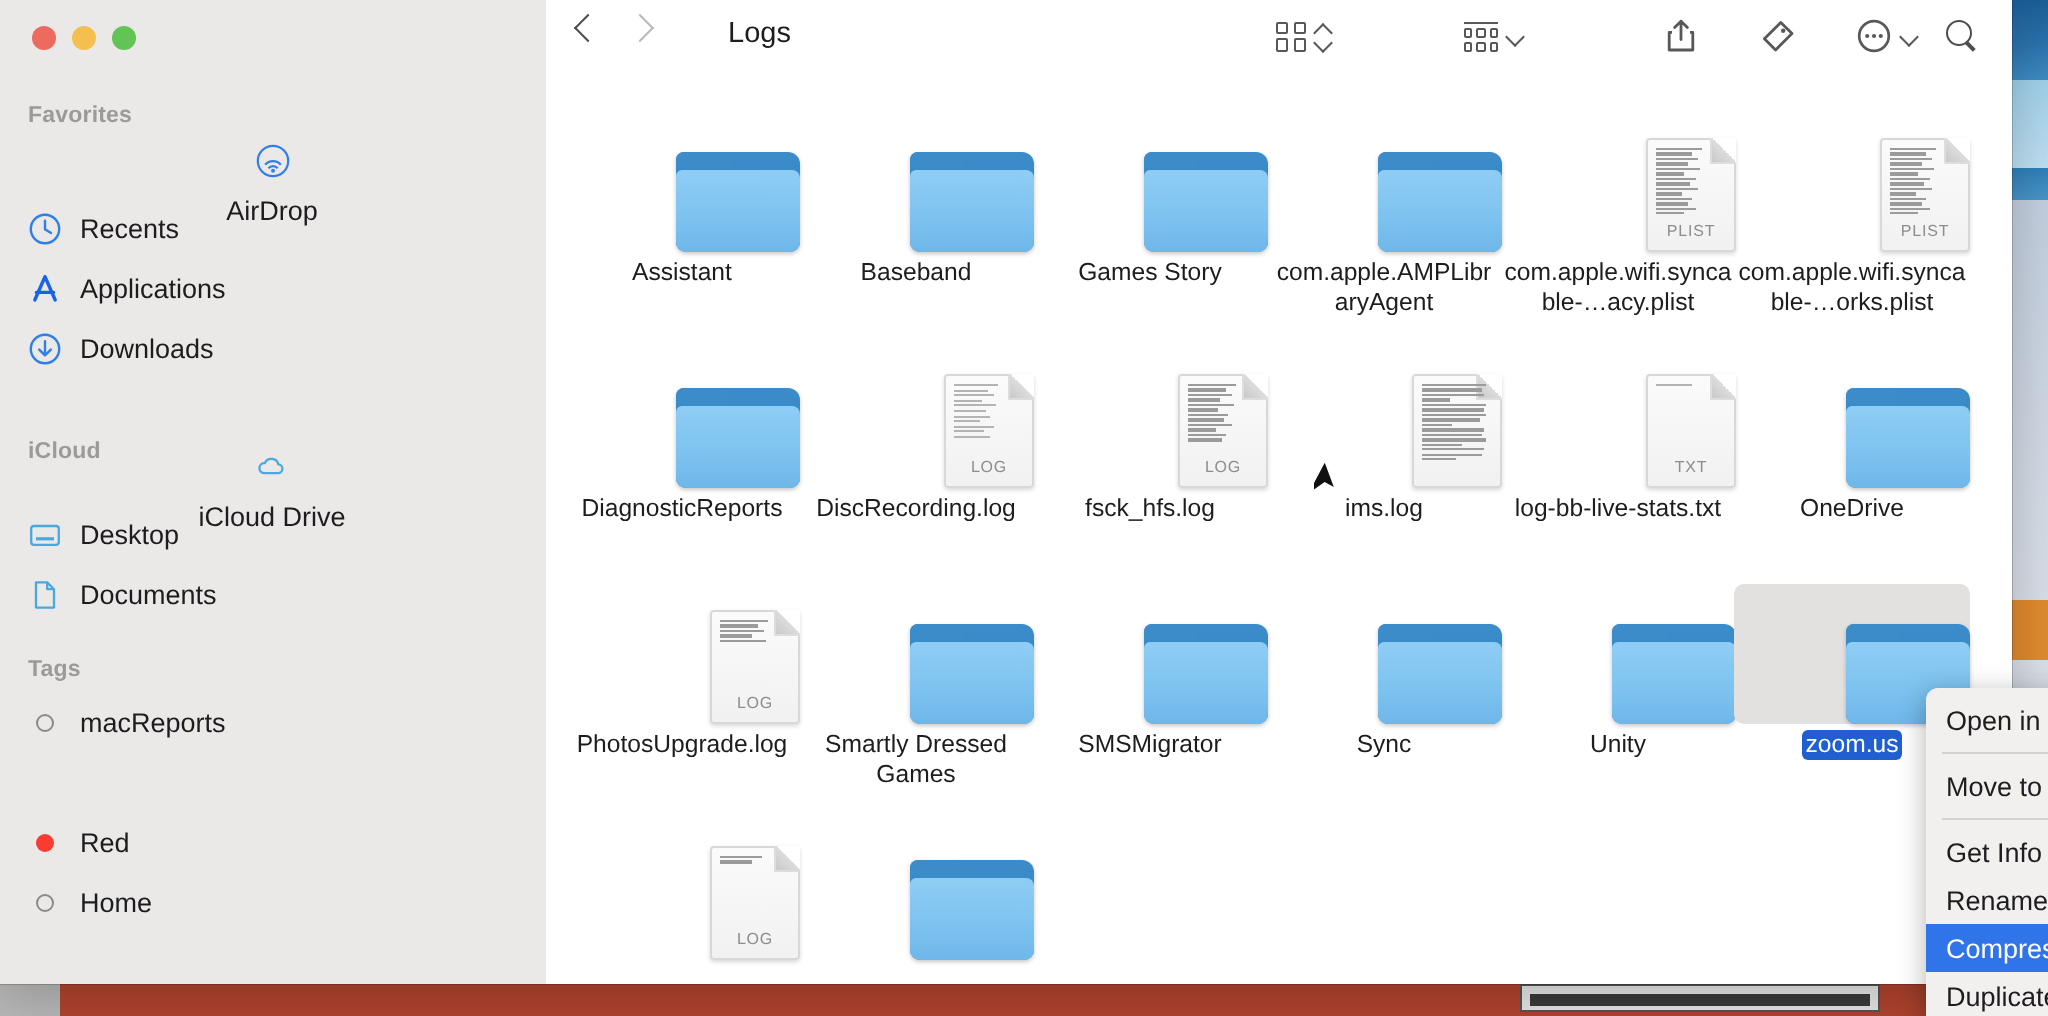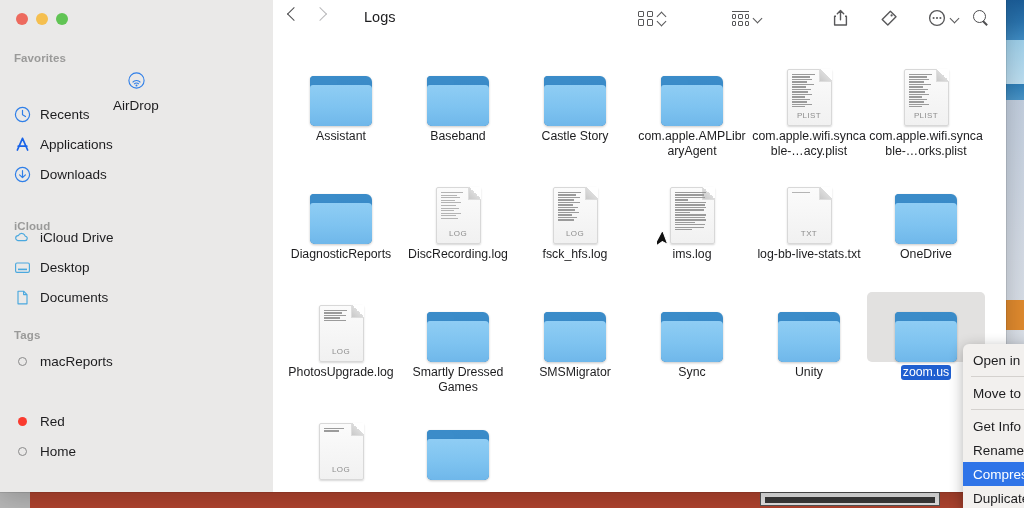--- a/index.html
+++ b/index.html
@@ -155,21 +155,21 @@
     background:#4d4d4f; transform:rotate(45deg); transform-origin:left center;
   }
 
   
   .grid{
     position:absolute; left:0; top:46px; width:733px; height:446px;
   }
   .cell{
     position:absolute; width:118px; text-align:center; cursor:default;
   }
-  .cell .thumb{ height:70px; display:flex; align-items:flex-end; justify-content:center; }
+  .cell .thumb{ height:70px; display:flex; align-items:flex-end; justify-content:flex-end; }
   .cell .name{
     display:inline-block; margin-top:3px; font-size:12.3px; line-height:14.5px;
     color:#1d1d1f; word-break:break-word; padding:0 2px; border-radius:3px;
     max-width:118px;
   }
   .cell.selected .thumb{ background:#e2e1e0; border-radius:5px; }
   .cell.selected .name{ background:#1f5fd0; color:#ffffff; }
 
   
   .folder{ position:relative; width:62px; height:50px; filter:drop-shadow(0 1px 1px rgba(0,0,0,.22)); }
@@ -318,21 +318,21 @@
         <span class="sb-ico">
           <svg width="17" height="17" viewBox="0 0 17 17">
               <circle cx="8.5" cy="8.5" r="7.1" fill="none" stroke="#2f7fe8" stroke-width="1.2"></circle>
               <path d="M8.5 4.6v7 M5.6 8.8l2.9 2.9 2.9-2.9" fill="none" stroke="#2f7fe8" stroke-width="1.2" stroke-linecap="round" stroke-linejoin="round"></path>
             </svg>
         </span>
         <span class="sb-label">Downloads</span>
       </div>
 
       <div class="sb-group-title" style="top:220px;">iCloud</div>
-      <div class="sb-item" style="top:225px;">
+      <div class="sb-item" style="top:225px;flex-direction:column;">
         <span class="sb-ico">
           <svg width="17" height="17" viewBox="0 0 17 17">
               <path d="M4 11.6a2.5 2.5 0 0 1 .4-5 3.6 3.6 0 0 1 6.8.6 2.2 2.2 0 0 1-.4 4.4z" fill="none" stroke="#4aa8de" stroke-width="1.15" stroke-linejoin="round"></path>
             </svg>
         </span>
         <span class="sb-label">iCloud Drive</span>
       </div>
       <div class="sb-item" style="top:255px;">
         <span class="sb-ico">
           <svg width="17" height="17" viewBox="0 0 17 17">
@@ -461,21 +461,21 @@
           <span class="name">Baseband</span>
         </div>
         <div class="cell" style="left:243px; top:10px;">
           <div class="thumb">
               <div class="folder">
                 <div class="back"></div>
                 <div class="tab"></div>
                 <div class="front"></div>
               </div>
             </div>
-          <span class="name">Castle Story</span>
+          <span class="name">Games Story</span>
         </div>
         <div class="cell" style="left:360px; top:10px;">
           <div class="thumb">
               <div class="folder">
                 <div class="back"></div>
                 <div class="tab"></div>
                 <div class="front"></div>
               </div>
             </div>
           <span class="name">com.apple.AMPLibraryAgent</span>

